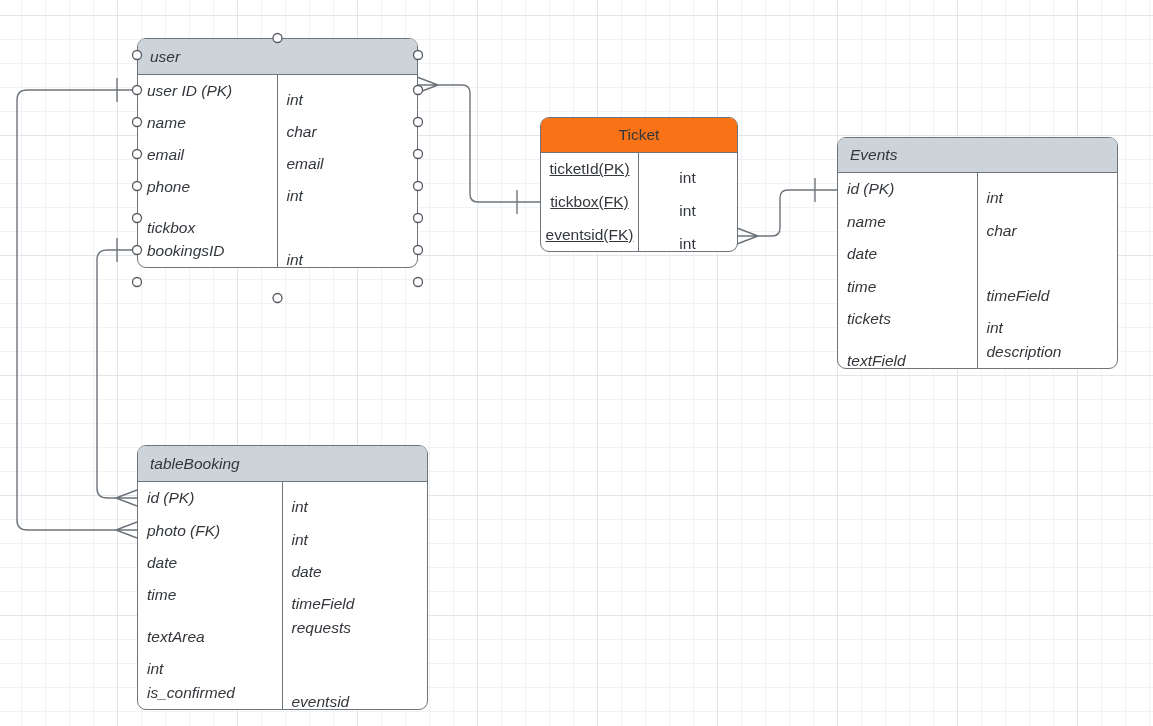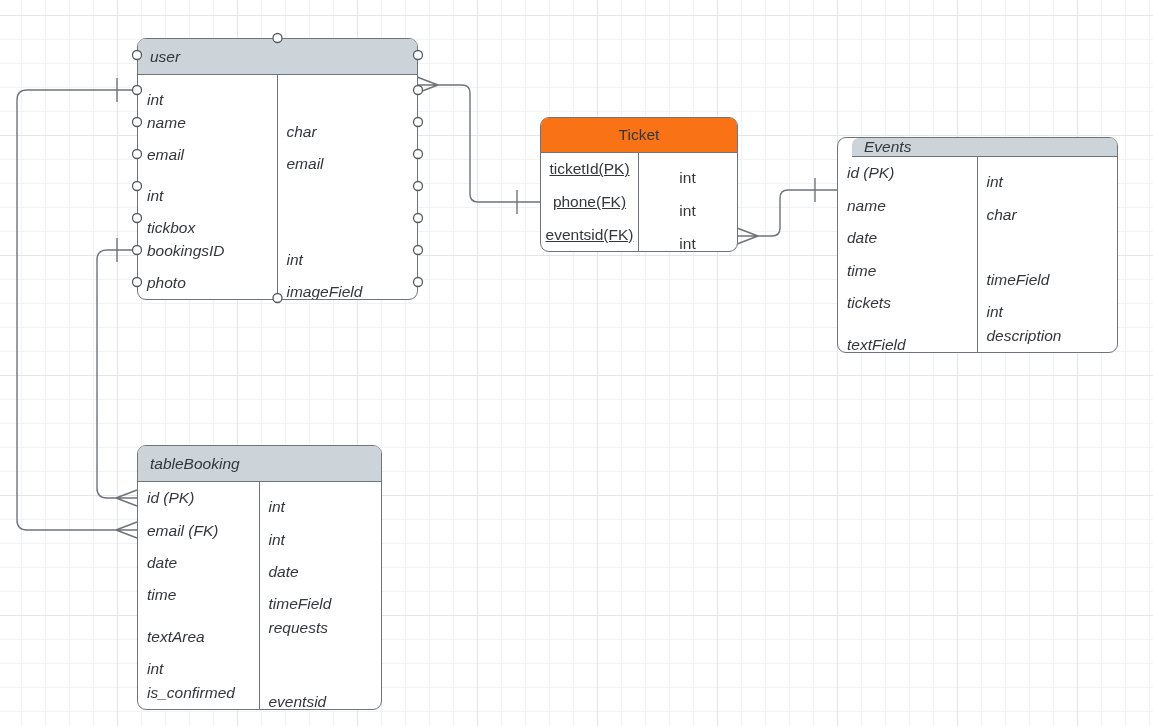--- a/index.html
+++ b/index.html
@@ -56,24 +56,24 @@
   
   .e-ticket{left:540px;top:117px;width:198px;}
   .e-ticket .entity-header{height:35px;background:#f97316;font-style:normal;justify-content:center;padding:0;}
   .e-ticket .row{height:32.66px;}
   .e-ticket .cell{font-style:normal;justify-content:center;padding:0;}
   .e-ticket .cell.field{width:97px;text-decoration:underline;}
   .e-ticket .cell.type{width:calc(100% - 97px);}
   .e-ticket .divider{left:97px;}
   
   .e-events{left:837px;top:137px;width:281px;}
-  .e-events .entity-header{height:19px;margin-left:14px;}
+  .e-events .entity-header{height:35px;}
   .e-events .row{height:32.5px;}
   
-  .e-booking{left:137px;top:445px;width:245px;}
+  .e-booking{left:137px;top:445px;width:291px;}
   .e-booking .row{height:32.4px;}
 
   svg.overlay{position:absolute;left:0;top:0;pointer-events:none;}
   .edge-line{fill:none;stroke:#6e747b;stroke-width:1.4;}
   .conn-point{fill:#ffffff;stroke:#565b61;stroke-width:1.3;}
 </style>
 </head>
 <body>
 
 <div class="canvas">
@@ -102,57 +102,55 @@
       <path class="edge-line" d="M 137 90 L 27 90 Q 17 90 17 100 L 17 520 Q 17 530 27 530 L 116 530"></path>
       <path class="edge-line" d="M 116 530 L 137 522 M 116 530 L 137 530 M 116 530 L 137 538"></path>
       <path class="edge-line" d="M 117 78 L 117 102"></path>
     </g>
   </svg>
 
   <div class="entity e-user">
     <div class="entity-header">user</div>
     <div class="entity-body">
       <div class="row">
+        <div class="cell field">user ID (PK)</div>
         <div class="cell type">int</div>
       </div>
       <div class="row">
         <div class="cell field">name</div>
         <div class="cell type">char</div>
       </div>
       <div class="row">
         <div class="cell field">email</div>
         <div class="cell type">email</div>
       </div>
       <div class="row">
+        <div class="cell field">phone</div>
         <div class="cell type">int</div>
       </div>
       <div class="row">
         <div class="cell type">tickbox</div>
       </div>
       <div class="row">
         <div class="cell field">bookingsID</div>
         <div class="cell type">int</div>
-      </div>
-      <div class="row">
-        <div class="cell field">photo</div>
-        <div class="cell type">imageField</div>
       </div>
       <div class="divider"></div>
     </div>
   </div>
 
   <div class="entity e-ticket">
     <div class="entity-header">Ticket</div>
     <div class="entity-body">
       <div class="row">
         <div class="cell field">ticketId(PK)</div>
         <div class="cell type">int</div>
       </div>
       <div class="row">
-        <div class="cell field">phone(FK)</div>
+        <div class="cell field">tickbox(FK)</div>
         <div class="cell type">int</div>
       </div>
       <div class="row">
         <div class="cell field">eventsid(FK)</div>
         <div class="cell type">int</div>
       </div>
       <div class="divider"></div>
     </div>
   </div>
 
@@ -187,21 +185,21 @@
   </div>
 
   <div class="entity e-booking">
     <div class="entity-header">tableBooking</div>
     <div class="entity-body">
       <div class="row">
         <div class="cell field">id (PK)</div>
         <div class="cell type">int</div>
       </div>
       <div class="row">
-        <div class="cell field">email (FK)</div>
+        <div class="cell field">photo (FK)</div>
         <div class="cell type">int</div>
       </div>
       <div class="row">
         <div class="cell field">date</div>
         <div class="cell type">date</div>
       </div>
       <div class="row">
         <div class="cell field">time</div>
         <div class="cell type">timeField</div>
       </div>

